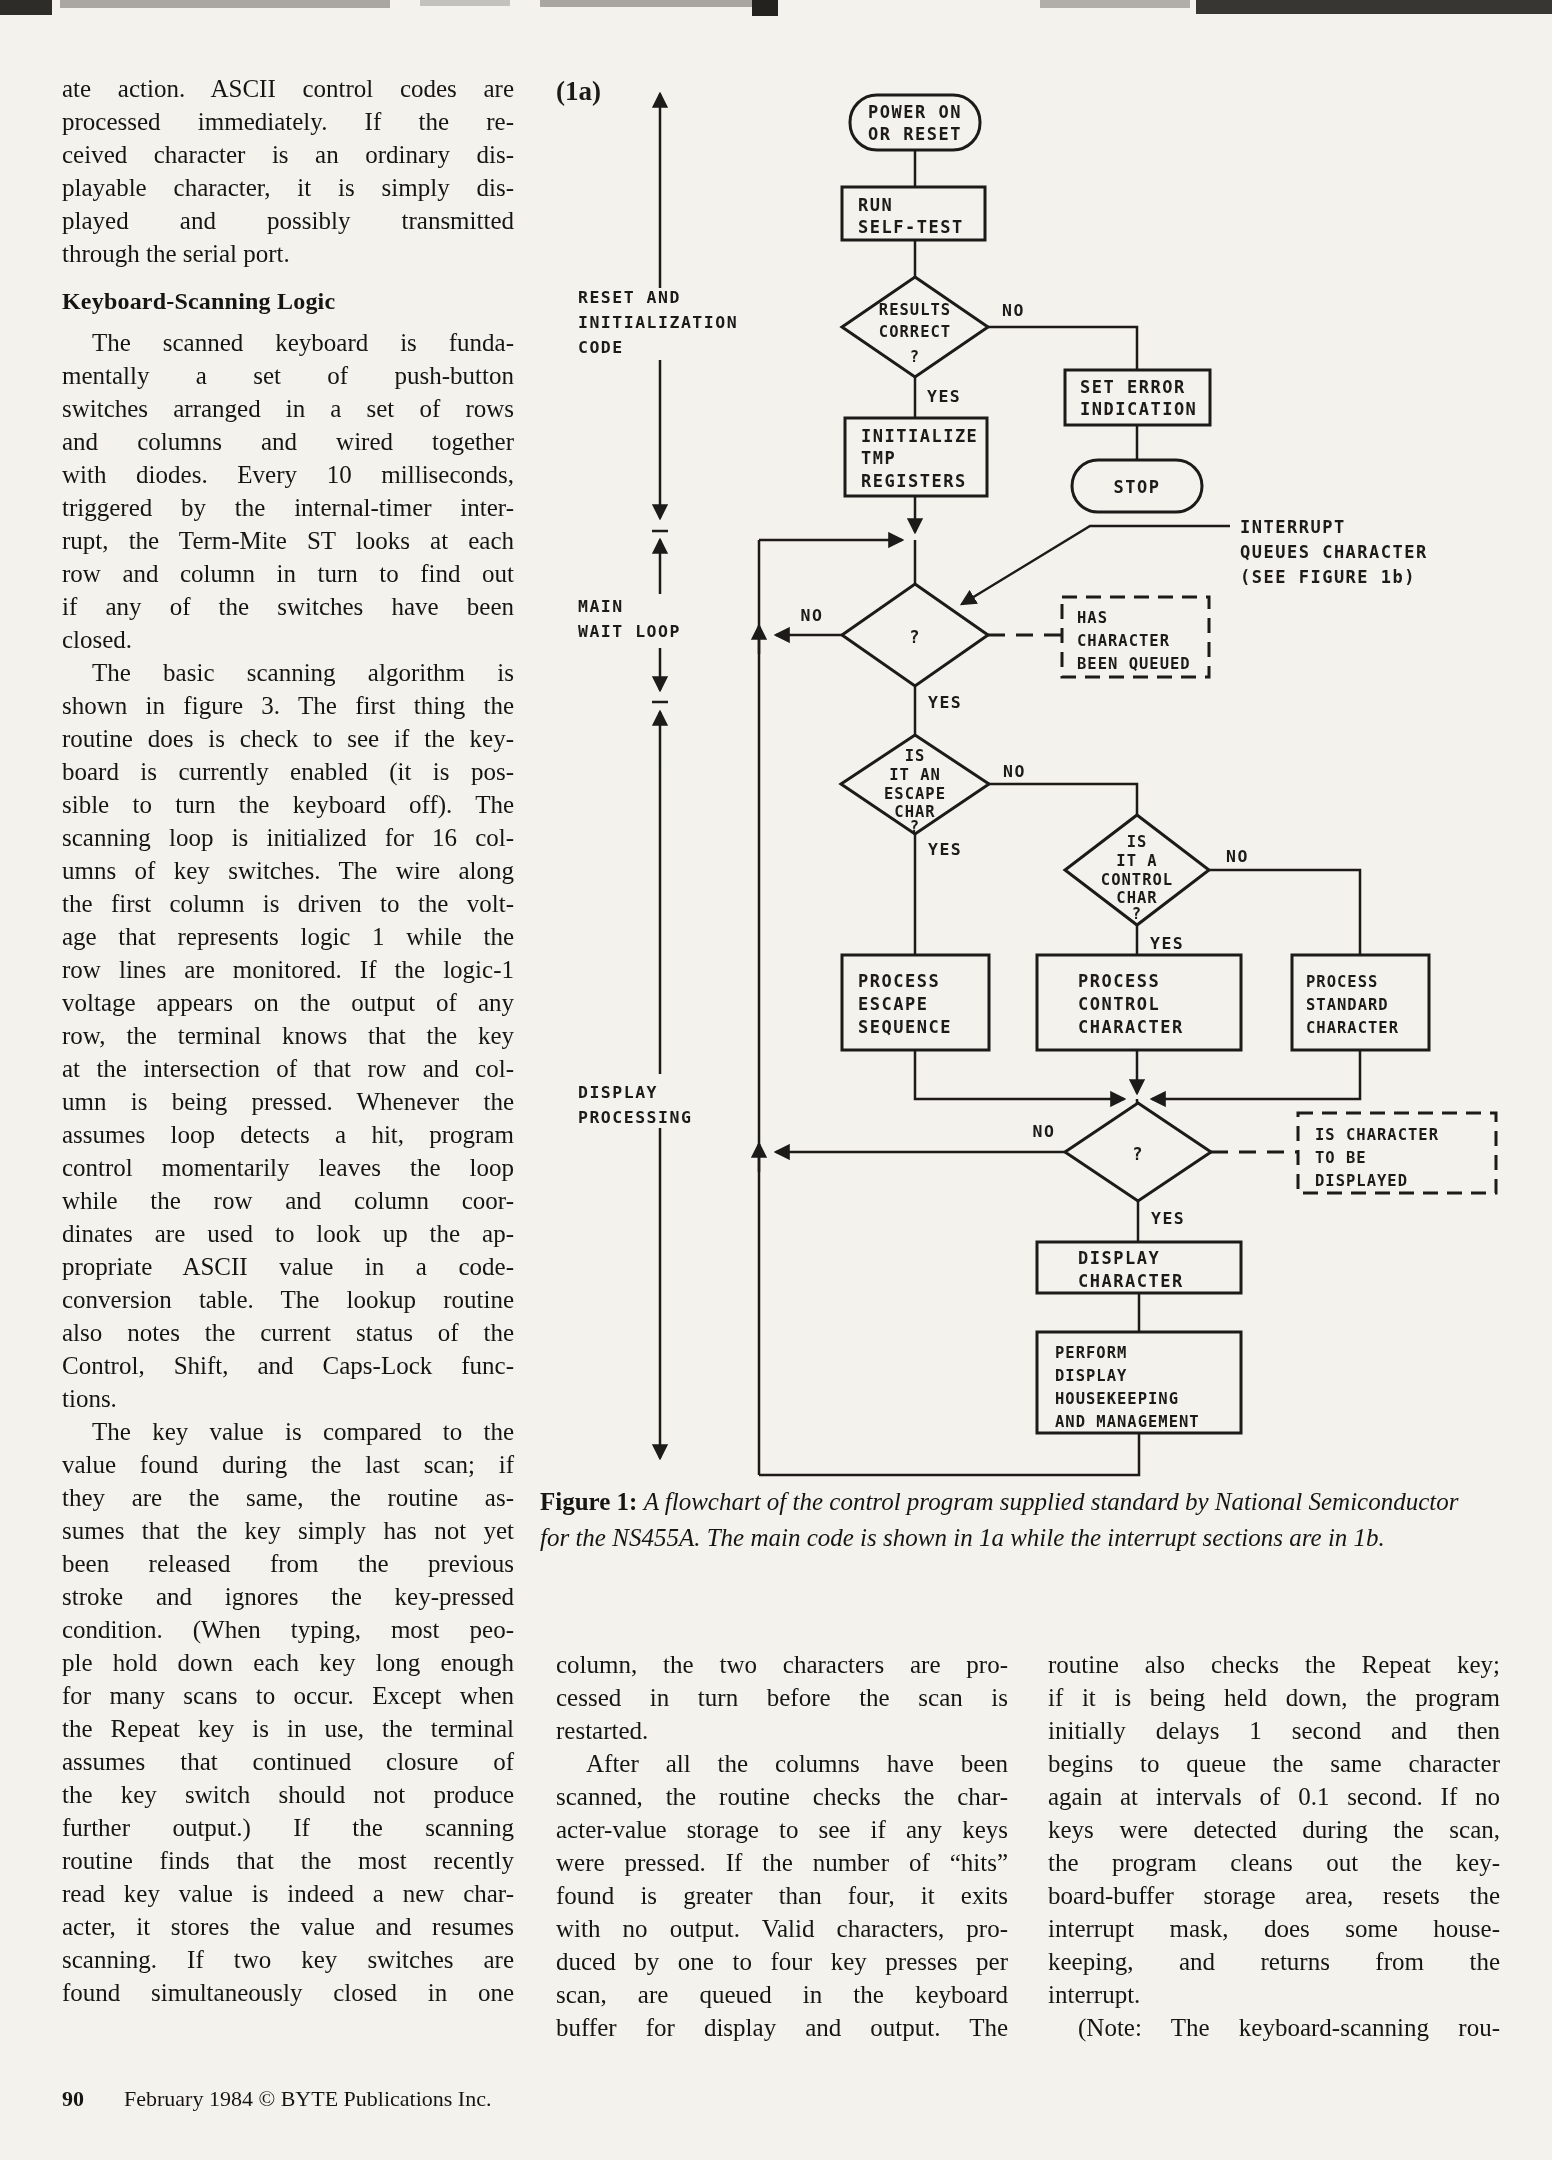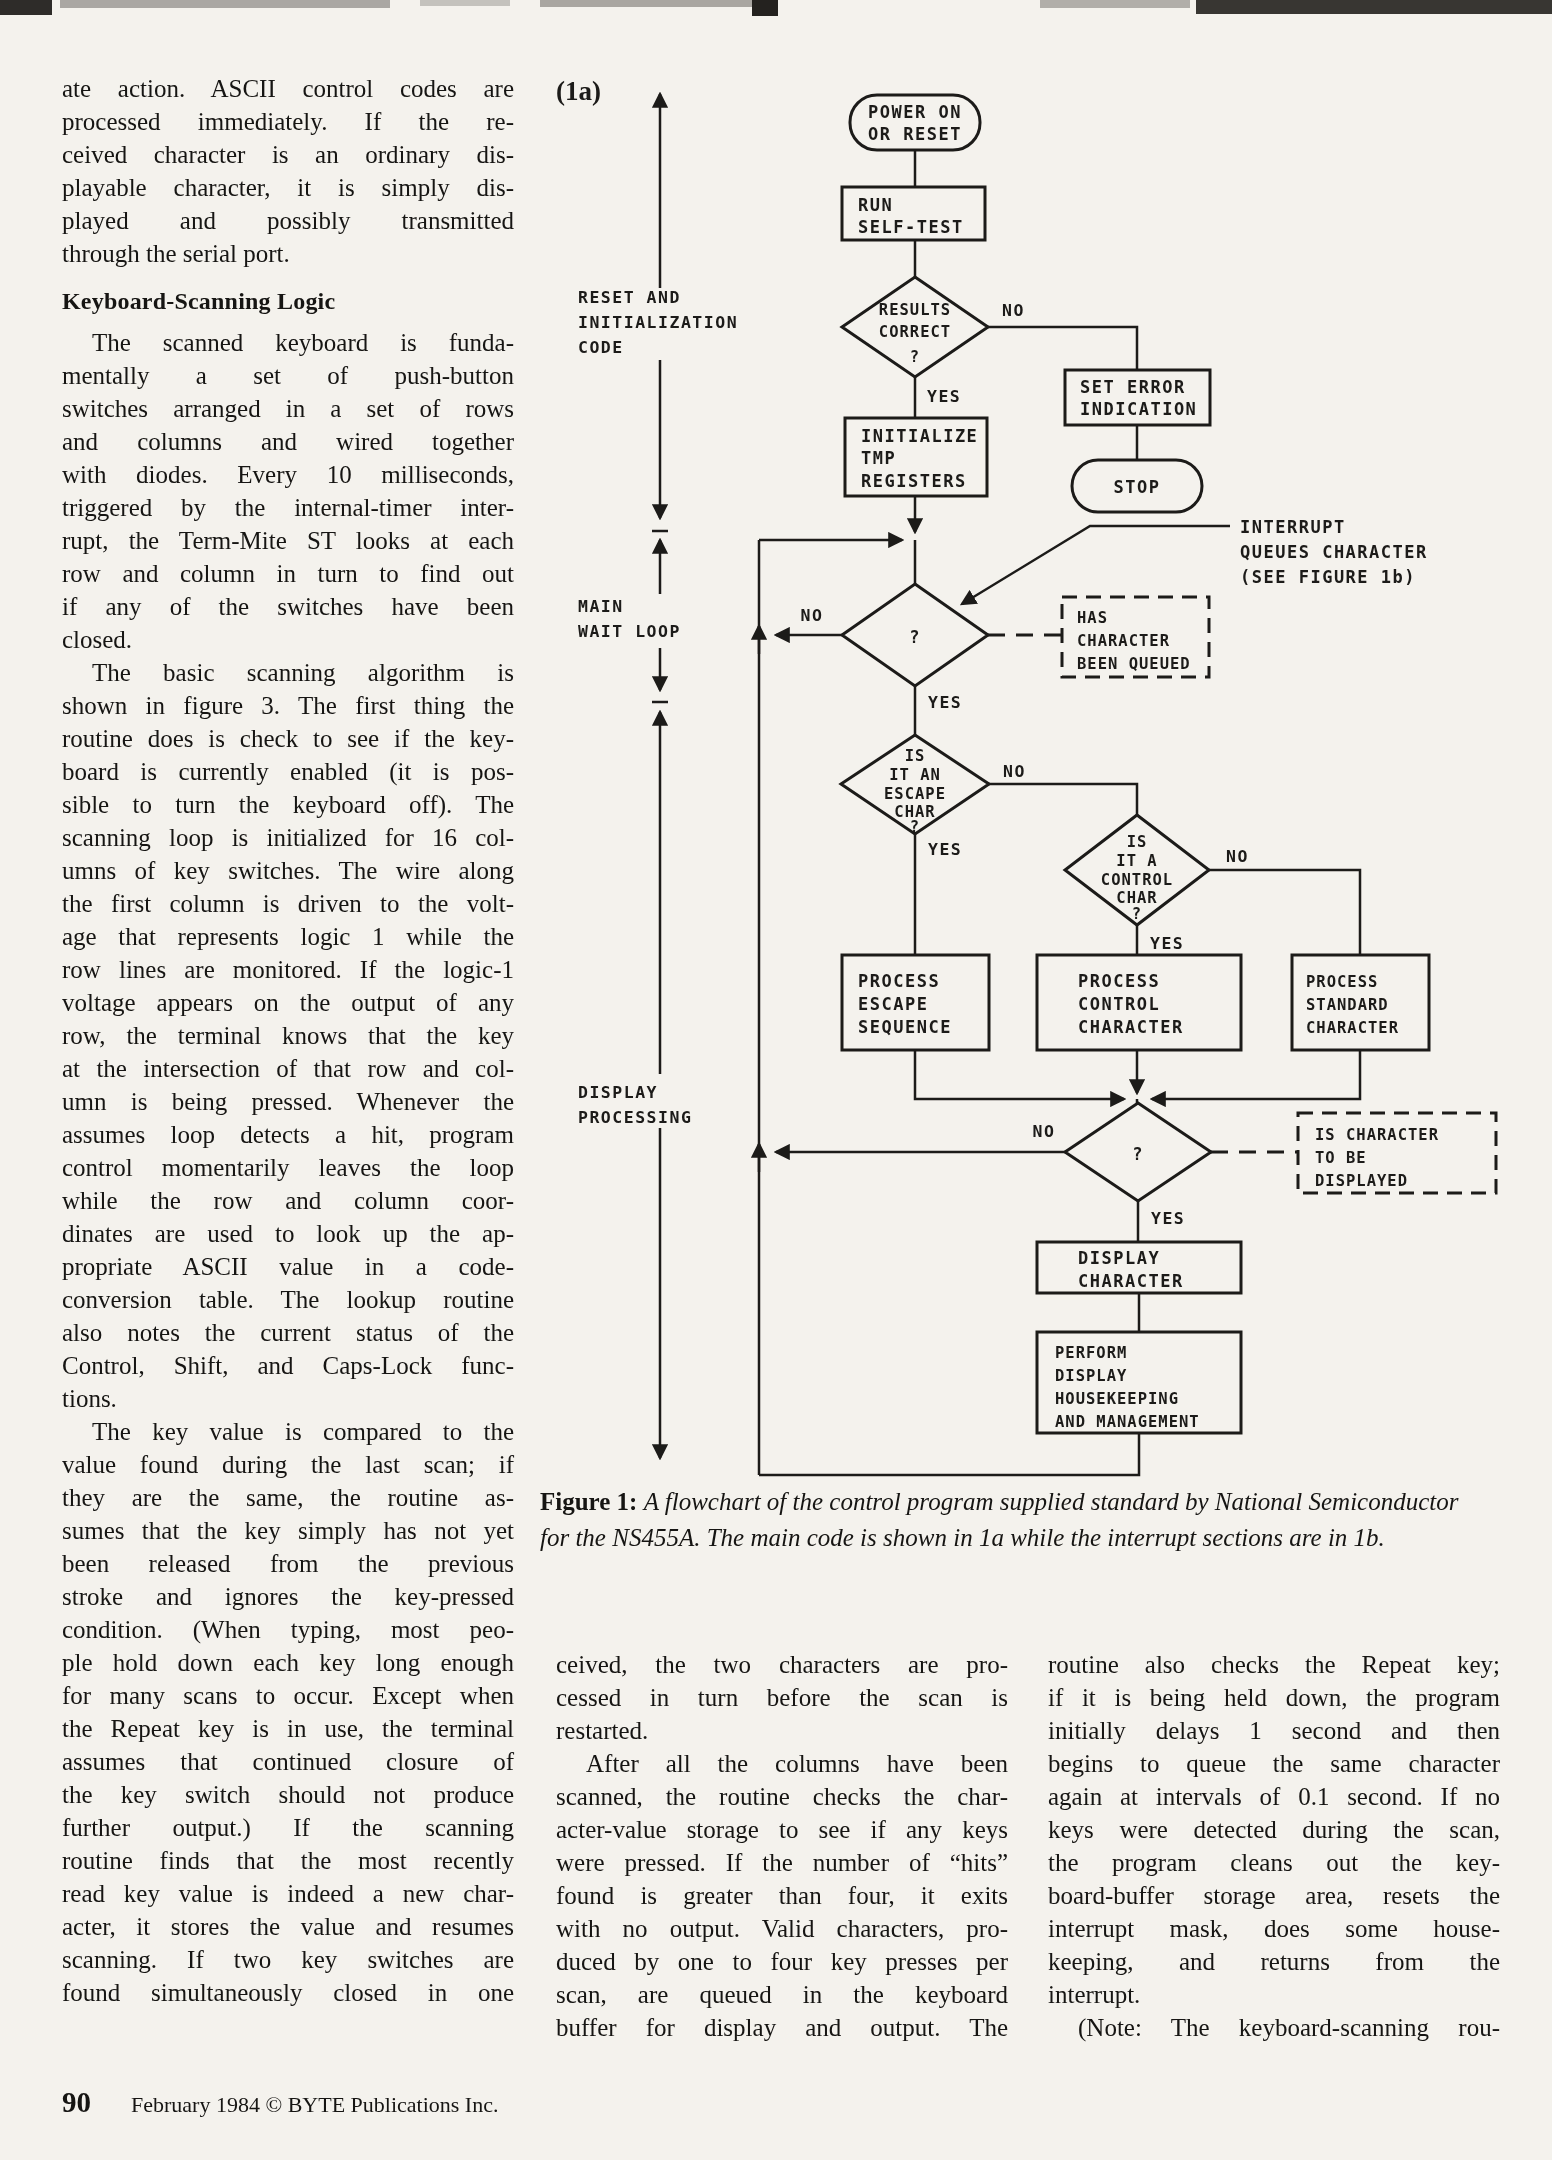--- a/index.html
+++ b/index.html
@@ -13,21 +13,21 @@
   .ln.end{text-align-last:left;}
   .ln.ind{text-indent:30px;}
   h2.kb{font-family:"Liberation Serif",serif;font-size:24px;line-height:30px;
         margin:16px 0 10px 0;font-weight:bold;letter-spacing:.2px;}
   
   .caption{position:absolute;left:540px;top:1484px;width:955px;font-size:25px;line-height:36px;}
   .caption .cl{font-style:italic;}
   .caption .fb{font-style:normal;font-weight:bold;}
   
   .footer{position:absolute;left:62px;top:2086px;font-size:22px;}
-  .footer .pg{font-weight:bold;font-size:29px;margin-right:40px;}
+  .footer .pg{font-weight:bold;font-size:22px;margin-right:40px;}
   
   svg.fc{position:absolute;left:530px;top:60px;}
   svg.fc .shape{fill:none;stroke:#1c1b19;stroke-width:3;}
   svg.fc .dash{fill:none;stroke:#1c1b19;stroke-width:3;stroke-dasharray:15 9;}
   svg.fc .wire{fill:none;stroke:#1c1b19;stroke-width:2.5;}
   svg.fc .dwire{fill:none;stroke:#1c1b19;stroke-width:2.8;stroke-dasharray:17 11;}
   svg.fc text{font-family:"DejaVu Sans Mono",monospace;font-weight:bold;fill:#1c1b19;
               font-size:17px;letter-spacing:1.5px;}
   svg.fc text.sm{font-size:15.5px;letter-spacing:1px;}
   svg.fc text.mid{text-anchor:middle;}
@@ -100,21 +100,21 @@
   <div class="ln">the key switch should not produce</div>
   <div class="ln">further output.) If the scanning</div>
   <div class="ln">routine finds that the most recently</div>
   <div class="ln">read key value is indeed a new char-</div>
   <div class="ln">acter, it stores the value and resumes</div>
   <div class="ln">scanning. If two key switches are</div>
   <div class="ln">found simultaneously closed in one</div>
 </div>
 
 <div class="col" style="left:556px;top:1648px;width:452px;">
-  <div class="ln">ceived, the two characters are pro-</div>
+  <div class="ln">column, the two characters are pro-</div>
   <div class="ln">cessed in turn before the scan is</div>
   <div class="ln end">restarted.</div>
   <div class="ln ind">After all the columns have been</div>
   <div class="ln">scanned, the routine checks the char-</div>
   <div class="ln">acter-value storage to see if any keys</div>
   <div class="ln">were pressed. If the number of “hits”</div>
   <div class="ln">found is greater than four, it exits</div>
   <div class="ln">with no output. Valid characters, pro-</div>
   <div class="ln">duced by one to four key presses per</div>
   <div class="ln">scan, are queued in the keyboard</div>

